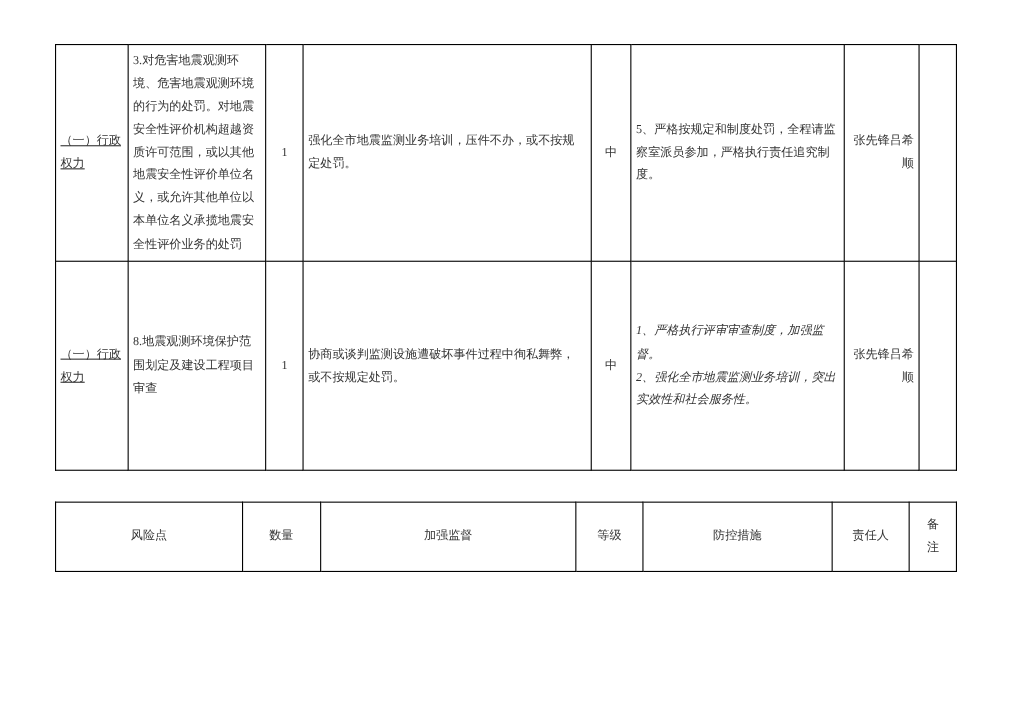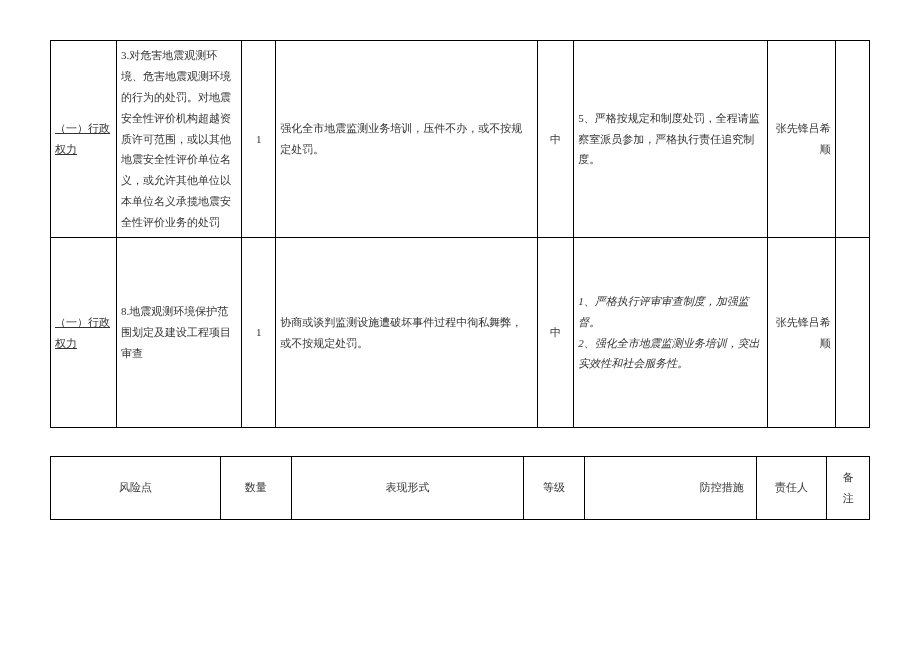--- a/index.html
+++ b/index.html
@@ -61,21 +61,21 @@
       margin-top: 28px;
     }
     .header-table th {
       text-align: center;
       padding: 10px 12px;
     }
     .header-table .hcol-risk { width: 168px; }
     .header-table .hcol-qty { width: 70px; font-family: Liberation Serif, serif; }
     .header-table .hcol-form { width: 230px; }
     .header-table .hcol-level { width: 60px; }
-    .header-table .hcol-measures { width: 170px; text-align: right; }
+    .header-table .hcol-measures { width: 170px; }
     .header-table .hcol-person { width: 70px; }
     .header-table .hcol-remark { width: 42px; }
     .tall-row td {
       height: 190px;
     }
   </style>
 </head>
 <body>
 
 <table class="main-table">
@@ -102,20 +102,20 @@
       <td class="col-remark"></td>
     </tr>
   </tbody>
 </table>
 
 <table class="header-table">
   <thead>
     <tr>
       <th class="hcol-risk">风险点</th>
       <th class="hcol-qty">数量</th>
-      <th class="hcol-form">表现形式</th>
+      <th class="hcol-form">加强监督</th>
       <th class="hcol-level">等级</th>
       <th class="hcol-measures">防控措施</th>
       <th class="hcol-person">责任人</th>
       <th class="hcol-remark">备注</th>
     </tr>
   </thead>
 </table>
 
 </body></html>

